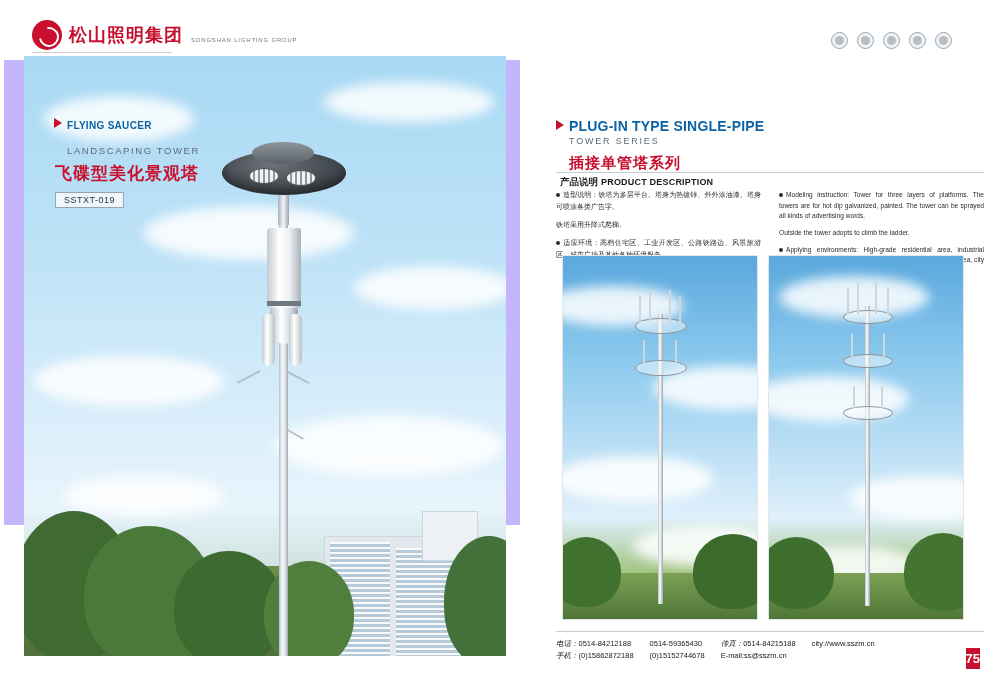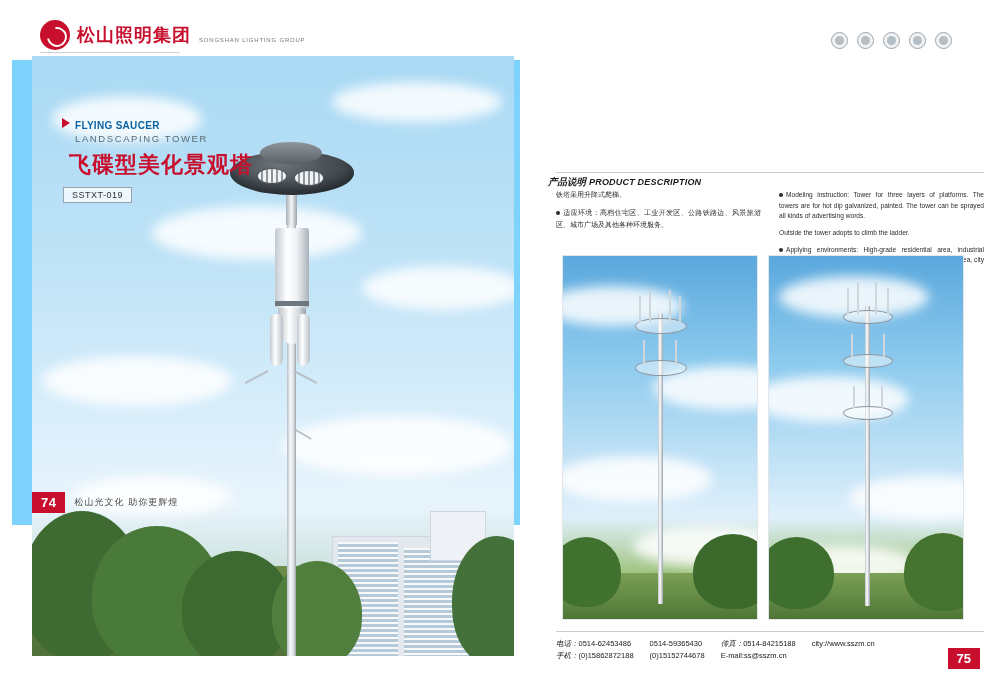--- a/index.html
+++ b/index.html
@@ -12,23 +12,23 @@
   }
   .page {
     position: relative;
     width: 1000px; height: 683px;
     background: #ffffff;
   }
 
   
   .left-page {
     position: absolute;
-    left: 12px; top: 0;
+    left: 4px; top: 0;
     width: 520px; height: 525px;
-    background: #7dd3fc;
+    background: #c4b5fd;
   }
   .left-header {
     position: absolute;
     left: 0; top: 0;
     width: 520px; height: 60px;
     background: #ffffff;
   }
   .logo-wrap {
     position: absolute;
     left: 28px; top: 20px;
@@ -197,30 +197,30 @@
     font-size: 10px;
     font-weight: bold;
     color: #0b63a5;
     letter-spacing: 0.3px;
     line-height: 1.1;
   }
   .ttl-en-sub {
     font-size: 9.5px;
     color: #5d6b78;
     letter-spacing: 1.6px;
-    margin-top: 2px;
+    margin-top: 14px;
     margin-left: 13px;
   }
   .ttl-cn {
     font-family: "DejaVu Sans", sans-serif;
-    font-size: 22px;
+    font-size: 17px;
     font-weight: bold;
     color: #c8102e;
     margin-top: 6px;
-    margin-left: 7px;
+    margin-left: 1px;
     letter-spacing: 1px;
   }
   .model-box {
     display: inline-block;
     margin-top: 7px;
     margin-left: 1px;
     padding: 2px 8px;
     border: 1px solid #9aa3ab;
     font-size: 9px;
     color: #333;
@@ -305,24 +305,23 @@
     letter-spacing: 1px;
   }
   .rule {
     position: absolute;
     left: 36px; top: 172px;
     width: 428px; height: 1px;
     background: #c9ced3;
   }
   .desc-head {
     position: absolute;
-    left: 28px; top: 176px;
+    left: 40px; top: 176px;
     font-size: 9px;
     color: #1a1a1a;
-    font-style: italic;
   }
   .desc-head b { font-family: "DejaVu Sans", sans-serif; font-size: 9.5px; }
   .desc-head span { font-weight: bold; margin-left: 3px; letter-spacing: 0.2px; }
 
   .desc-cols {
     position: absolute;
     left: 36px; top: 190px;
     width: 428px;
     display: flex;
     gap: 18px;
@@ -395,21 +394,21 @@
   }
   .contact div { white-space: nowrap; }
   .contact .cn { font-family: "DejaVu Sans", sans-serif; font-style: italic; }
   .page-num-right {
     position: absolute;
     right: 20px; bottom: 14px;
     background: #c8102e;
     color: #fff;
     font-size: 13px;
     font-weight: bold;
-    padding: 3px 9px;
+    padding: 3px 0;
   }
 </style>
 </head>
 <body>
 
 <div class="page">
 
   <div class="left-page">
 
     <div class="left-header">
@@ -462,44 +461,48 @@
       <div class="left-title-block">
         <div class="ttl-en">
           <span class="tri-red"></span><span>FLYING SAUCER</span>
         </div>
         <div class="ttl-en-sub">LANDSCAPING TOWER</div>
         <div class="ttl-cn">飞碟型美化景观塔</div>
         <div class="model-box">SSTXT-019</div>
       </div>
     </div>
 
-    <div class="left-footer">
-      <div class="page-num-left">74</div>
-      <div class="footer-cn">松山光文化  助你更辉煌</div>
-    </div>
   </div>
 
   <div class="right-page">
 
     <div class="icon-row">
       <div class="cert-icon"></div>
       <div class="cert-icon"></div>
       <div class="cert-icon"></div>
       <div class="cert-icon"></div>
       <div class="cert-icon"></div>
     </div>
 
+    <div class="right-title-block">
+      <div class="rttl-en">
+        <span class="tri-red"></span><span>PLUG-IN TYPE SINGLE-PIPE</span>
+      </div>
+      <div class="rttl-en-sub">TOWER SERIES</div>
+      <div class="rttl-cn">插接单管塔系列</div>
+    </div>
 
     <div class="rule"></div>
     <div class="desc-head">
       <b>产品说明</b><span>PRODUCT DESCRIPTION</span>
     </div>
 
     <div class="desc-cols">
       <div class="desc-col cn">
+        <div class="bullet-line"><span class="dot"></span><span>造型说明：铁塔为多层平台。塔身为热镀锌、外外涂油漆。塔身可喷涂各类广告字。</span></div>
         <div class="bullet-line"><span>铁塔采用升降式爬梯。</span></div>
         <div class="bullet-line"><span class="dot"></span><span>适应环境：高档住宅区、工业开发区、公路铁路边、风景旅游区、城市广场及其他各种环境服务。</span></div>
       </div>
       <div class="desc-col">
         <div class="bullet-line"><span class="dot"></span><span>Modeling instruction: Tower for three layers of platforms. The towers are for hot dip galvanized, painted. The tower can be sprayed all kinds of advertising words.</span></div>
         <div class="bullet-line"><span>Outside the tower adopts to climb the ladder.</span></div>
         <div class="bullet-line"><span class="dot"></span><span>Applying environments: High-grade residential area, industrial development zone, highway and railway edge, scenic tourist area, city square and other various environments.</span></div>
       </div>
     </div>
 
@@ -543,21 +546,21 @@
       <div class="tower-ant" style="left:84px; top:130px; height:22px;"></div>
       <div class="tower-ant" style="left:112px; top:130px; height:22px;"></div>
     </div>
 
   </div>
 
   <div class="right-footer">
     <div class="footer-rule"></div>
     <div class="contact">
       <div>
-        <div><span class="cn">电话：</span><span>0514-62453486</span></div>
+        <div><span class="cn">电话：</span><span>0514-84212188</span></div>
         <div><span class="cn">手机：</span><span>(0)15862872188</span></div>
       </div>
       <div>
         <div>0514-59365430</div>
         <div>(0)15152744678</div>
       </div>
       <div>
         <div><span class="cn">传真：</span><span>0514-84215188</span></div>
         <div>E-mail:ss@sszm.cn</div>
       </div>

